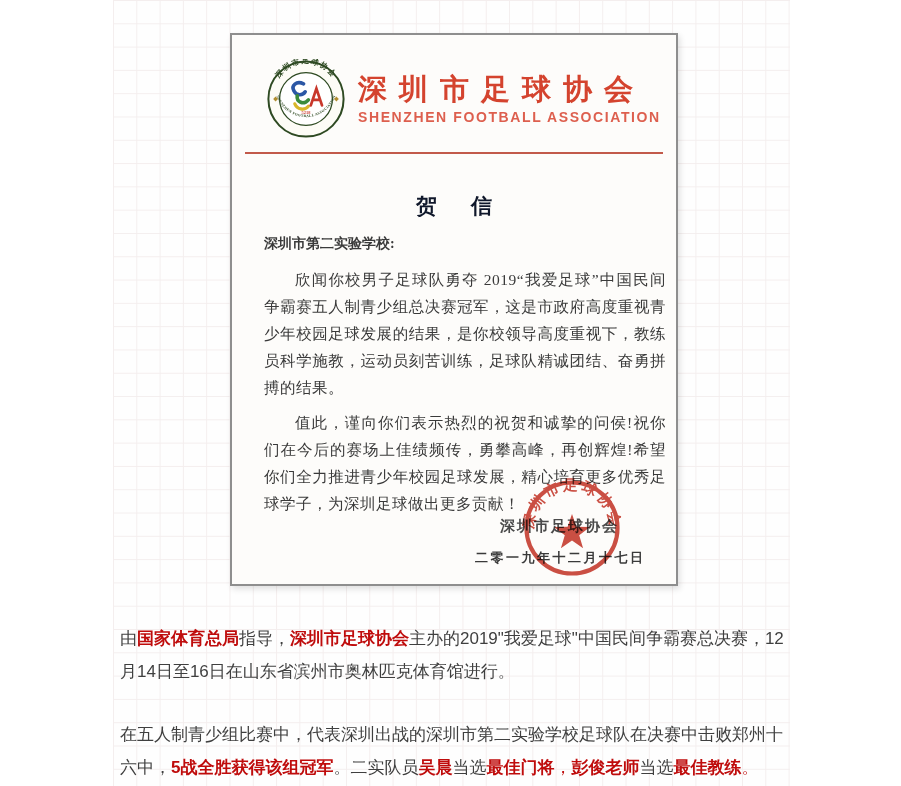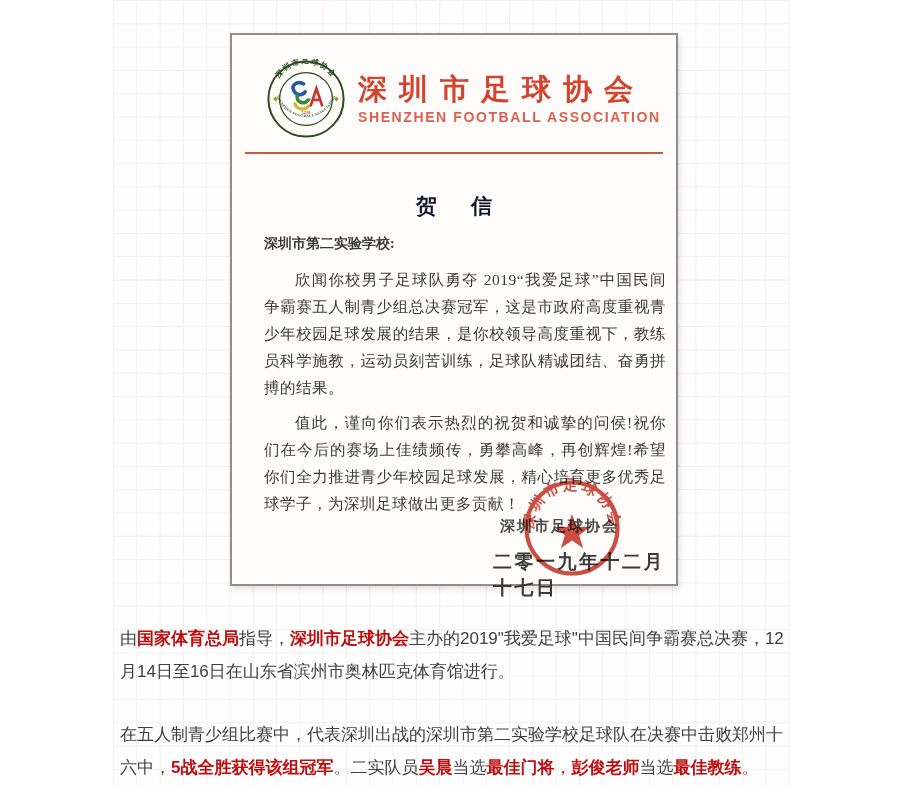--- a/index.html
+++ b/index.html
@@ -42,21 +42,21 @@
     margin:38px 0 0 0;text-align:center;font-size:21px;font-weight:700;
     color:#0f172a;letter-spacing:34px;padding-left:34px;line-height:28px;
   }
   .salutation{margin:15px 0 0 0;padding:0 30px 0 32px;font-size:14px;font-weight:600;}
   .letter-body{
     margin:13px 0 0 0;padding:0 10px 0 32px;font-size:15.5px;font-weight:500;
     line-height:27px;text-align:justify;text-indent:2em;letter-spacing:0.5px;
   }
   .letter-body + .letter-body{margin-top:8px;}
   .signature{position:absolute;left:268px;top:482px;font-size:15px;font-weight:600;letter-spacing:2px;color:#4a4a4a;}
-  .sign-date{position:absolute;left:261px;top:514px;font-size:19px;font-weight:600;letter-spacing:2.5px;}
+  .sign-date{position:absolute;left:243px;top:514px;font-size:13px;font-weight:600;letter-spacing:2.5px;}
   .seal{position:absolute;left:290px;top:443px;width:100px;height:100px;opacity:0.88;mix-blend-mode:multiply;}
   
   .article{
     position:absolute;left:120px;top:622px;width:670px;
     font-size:17px;line-height:33px;color:var(--article_text);
   }
   .article p{margin:0 0 30px 0;}
   .seg-normal{color:var(--article_text);}
   .seg-red-bold{color:var(--article_red);font-weight:700;text-align:right;}
   .seg-red{color:var(--article_red);}

